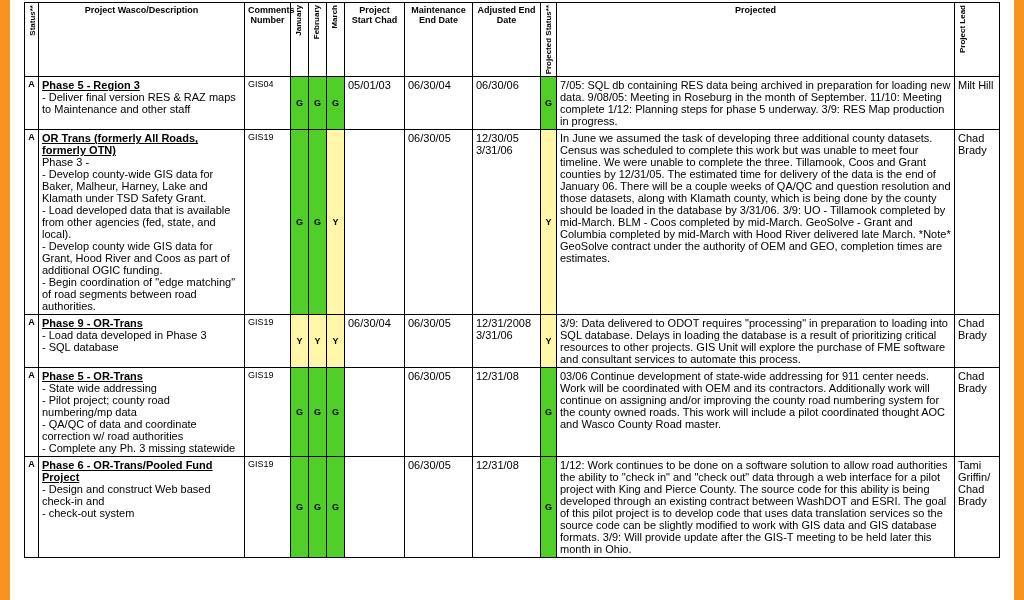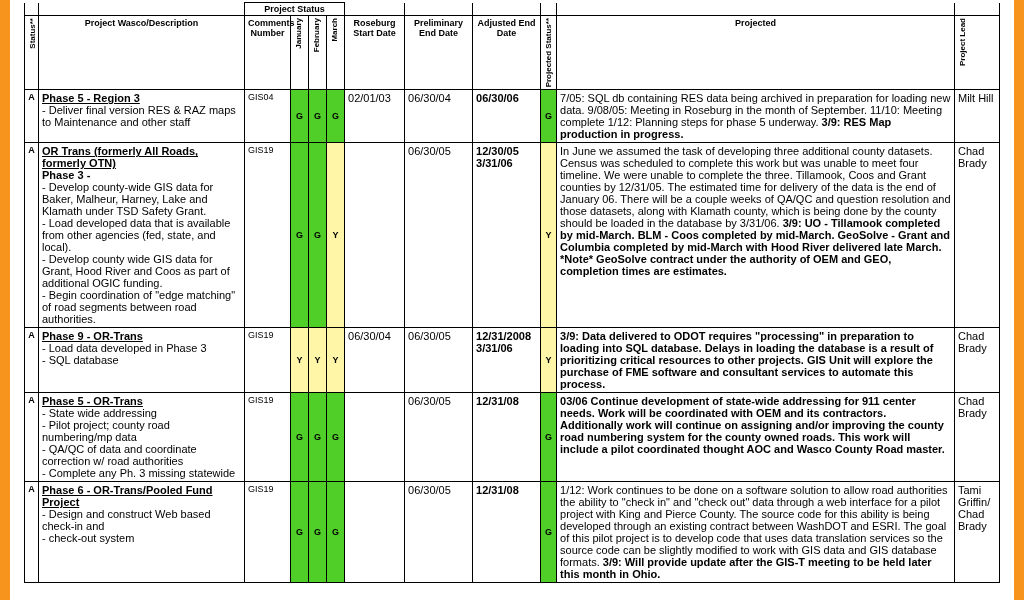--- a/index.html
+++ b/index.html
@@ -38,21 +38,21 @@
     transform: rotate(180deg);
     text-align: center;
     white-space: nowrap;
     font-size: 8px;
   }
   .status-g { background: #4fcf27; text-align: center; font-weight: bold; font-size: 9px; vertical-align: middle; }
   .status-y { background: #fff6a8; text-align: center; font-weight: bold; font-size: 9px; vertical-align: middle; }
   .phasehdr { font-weight: bold; text-decoration: underline; }
   .rowstat { text-align: center; font-weight: bold; vertical-align: top; }
   .center { text-align: left; }
-  .bold { font-weight: bold; }
+  .bold { font-weight: normal; }
   .small { font-size: 11px; }
   .banner { text-align: center; font-weight: bold; border-left: none; border-right: none; font-size: 9px; padding: 1px; }
 </style>
 </head>
 <body>
 <div class="frame">
 
 <table>
   <colgroup>
     <col class="col-status">
@@ -63,66 +63,55 @@
         <col class="col-month">
     <col class="col-start">
         <col class="col-prelim">
         <col class="col-adj">
     <col class="col-pstat">
         <col class="col-comments">
         <col class="col-lead">
   </colgroup>
   <thead>
     <tr>
-      <th style="border-top:none;border-left:1px solid #000;"></th>
-      <th style="border-top:none;"></th>
-      <th colspan="4" class="banner">Project Status</th>
-      <th style="border-top:none;"></th>
-      <th style="border-top:none;"></th>
-      <th style="border-top:none;"></th>
-      <th style="border-top:none;"></th>
-      <th style="border-top:none;"></th>
-      <th style="border-top:none;border-right:1px solid #000;"></th>
-    </tr>
-    <tr>
       <th>
             <div class="vert">Status**</div>
           </th>
       <th>Project Wasco/Description</th>
       <th>Comments Number</th>
       <th>
             <div class="vert">January</div>
           </th>
       <th>
             <div class="vert">February</div>
           </th>
       <th>
             <div class="vert">March</div>
           </th>
-      <th>Roseburg Start Date</th>
-      <th>Preliminary End Date</th>
+      <th>Project Start Chad</th>
+      <th>Maintenance End Date</th>
       <th>Adjusted End Date</th>
       <th>
             <div class="vert">Projected Status**</div>
           </th>
       <th>Projected</th>
       <th>
             <div class="vert">Project Lead</div>
           </th>
     </tr>
   </thead>
   <tbody id="tbody">
         <tr>
           <td class="rowstat">A</td>
           <td class="desc small"><span class="phasehdr">Phase 5 - Region 3</span><br>  - Deliver final version RES &amp; RAZ maps to Maintenance and other staff</td>
           <td class="center">GIS04</td>
           <td class="status-g">G</td>
           <td class="status-g">G</td>
           <td class="status-g">G</td>
-          <td class="center small">02/01/03</td>
+          <td class="center small">05/01/03</td>
           <td class="center small">06/30/04</td>
           <td class="center small bold">06/30/06</td>
           <td class="status-g">G</td>
           <td class="small">7/05: SQL db containing RES data being archived in preparation for loading new data.  9/08/05:  Meeting in Roseburg in the month of September.  11/10: Meeting complete 1/12: Planning steps for phase 5 underway.  <span class="bold">3/9: RES Map production in progress.</span></td>
           <td class="center small">Milt Hill</td>
         </tr>
         <tr>
           <td class="rowstat">A</td>
           <td class="desc small"><span class="phasehdr">OR Trans (formerly All Roads, formerly OTN)</span><br><span class="bold">Phase 3 -</span><br>- Develop county-wide GIS data for Baker, Malheur, Harney, Lake and Klamath under TSD Safety Grant.<br>-   Load developed data that is available from other agencies (fed, state, and local).<br>-   Develop county wide GIS data for Grant, Hood River and Coos as part of additional OGIC funding.<br>-   Begin coordination of "edge matching" of road segments between road authorities.</td>
           <td class="center">GIS19</td>

